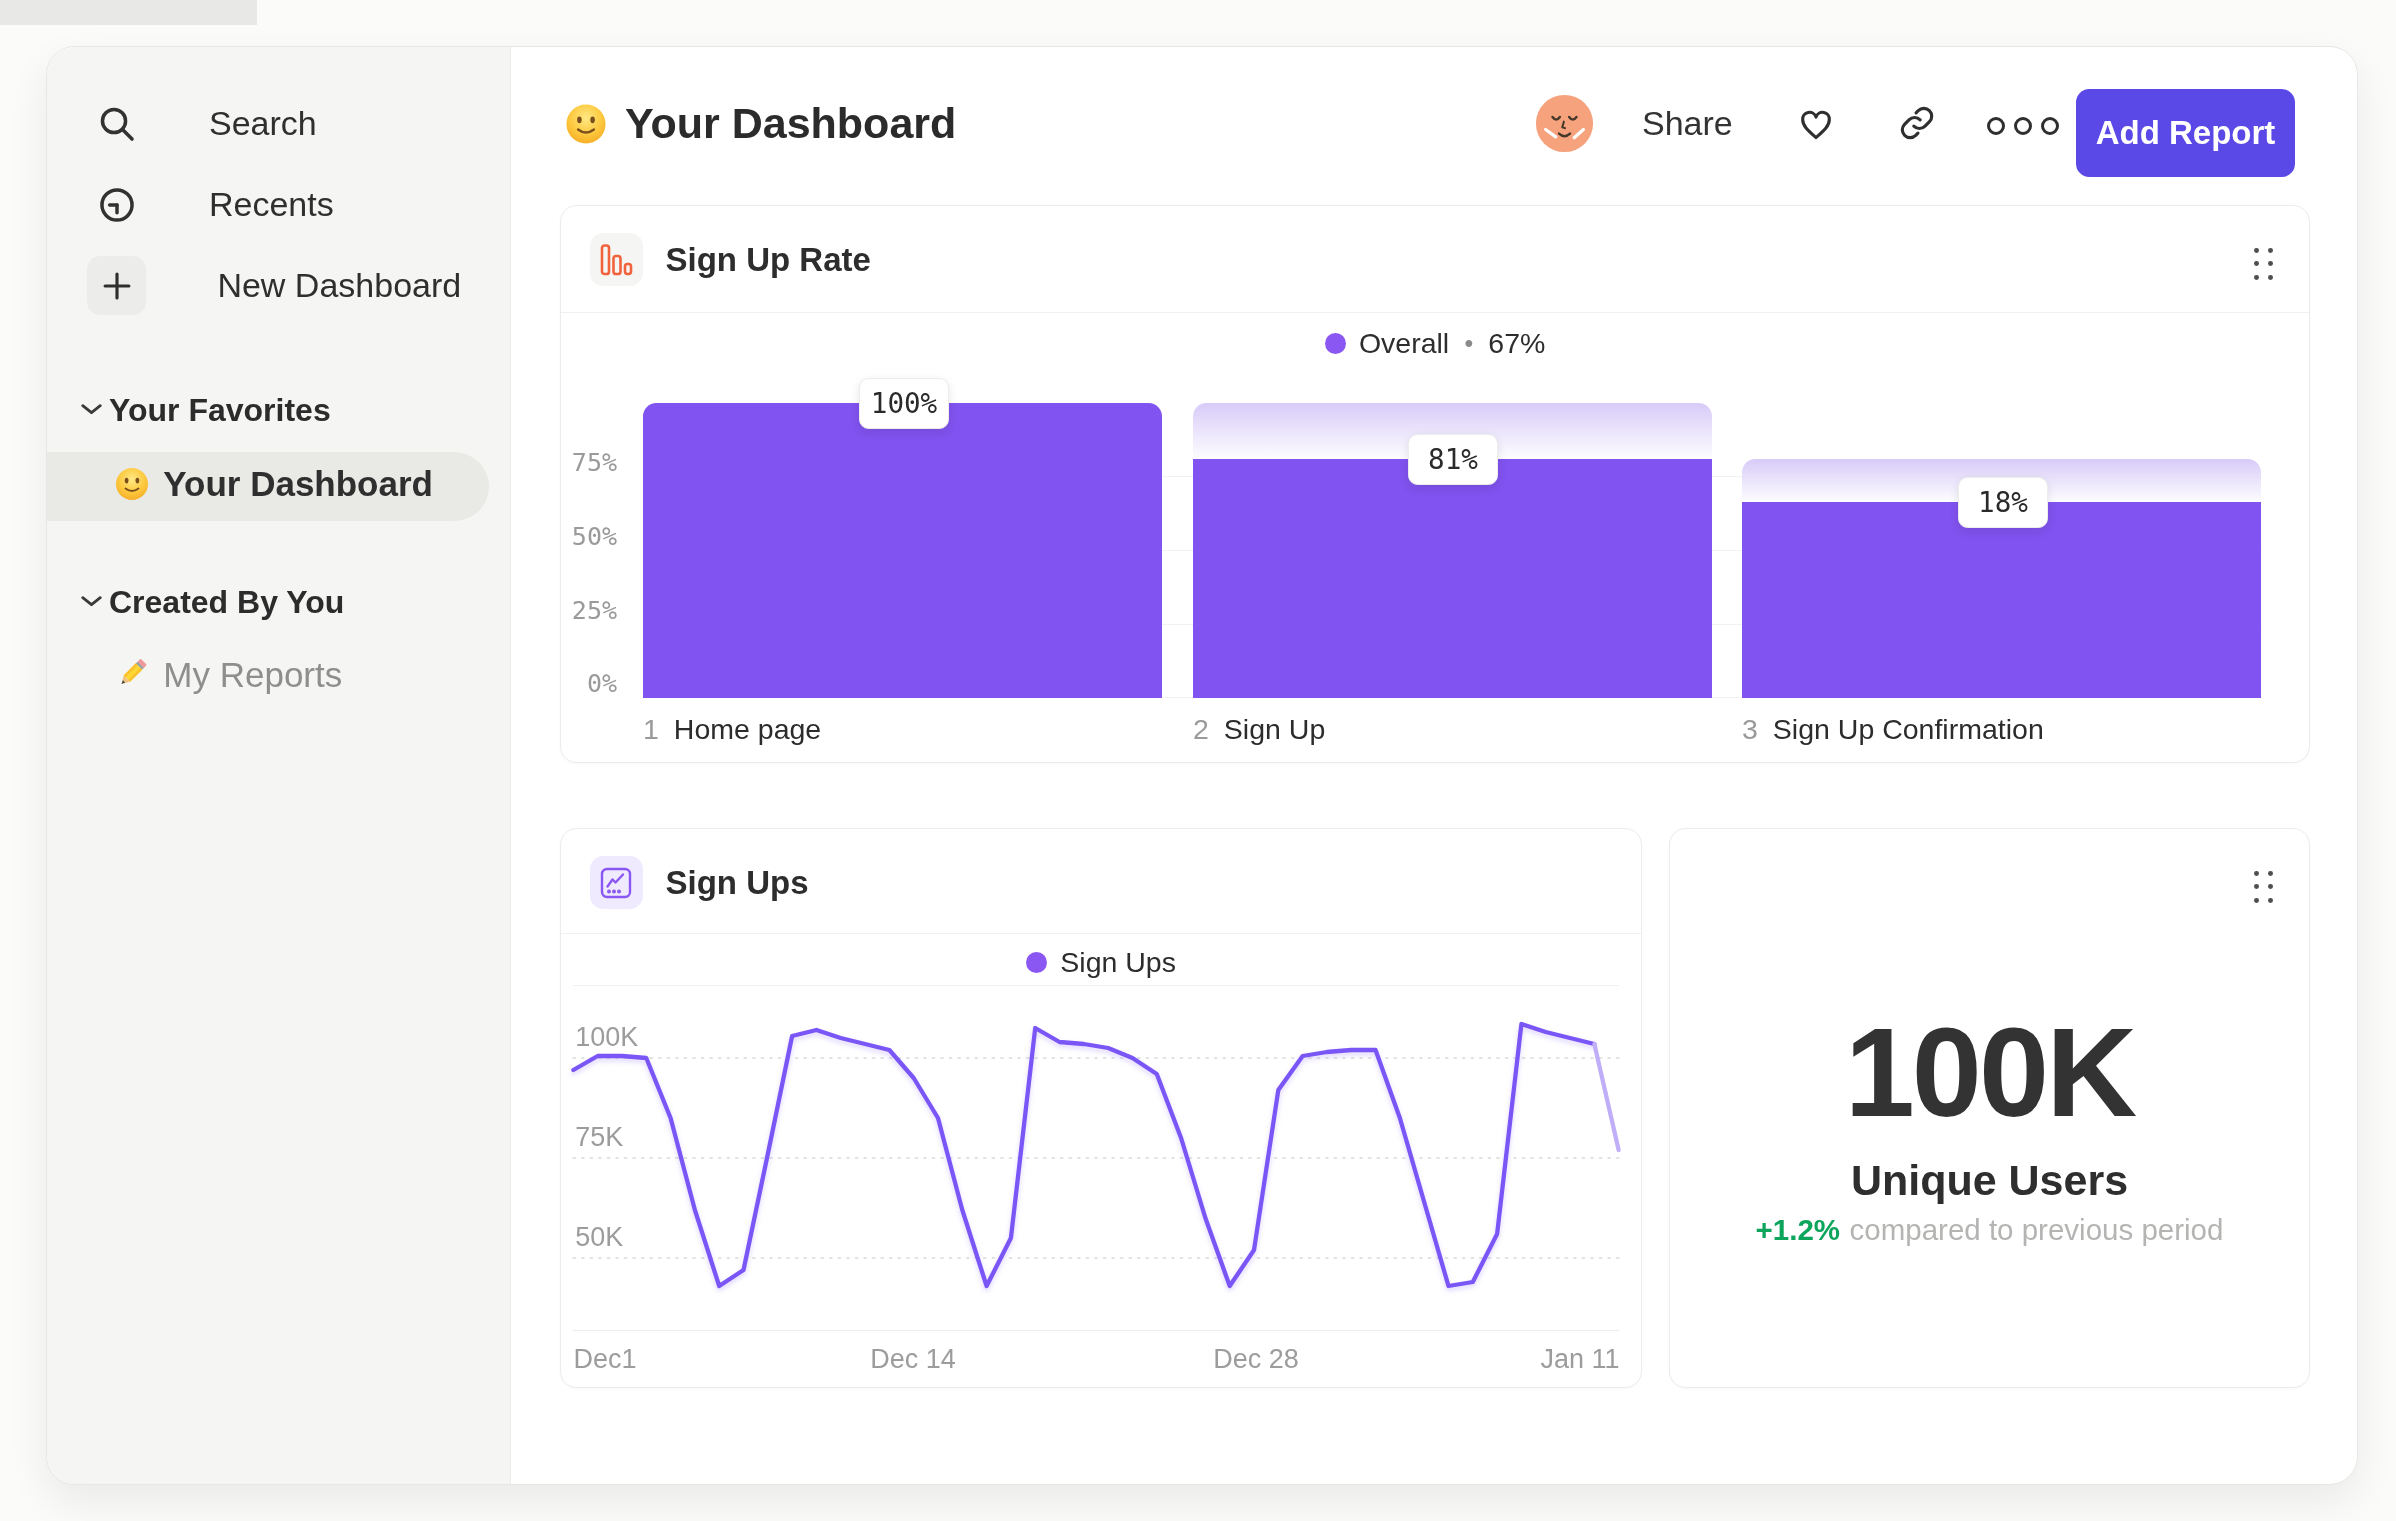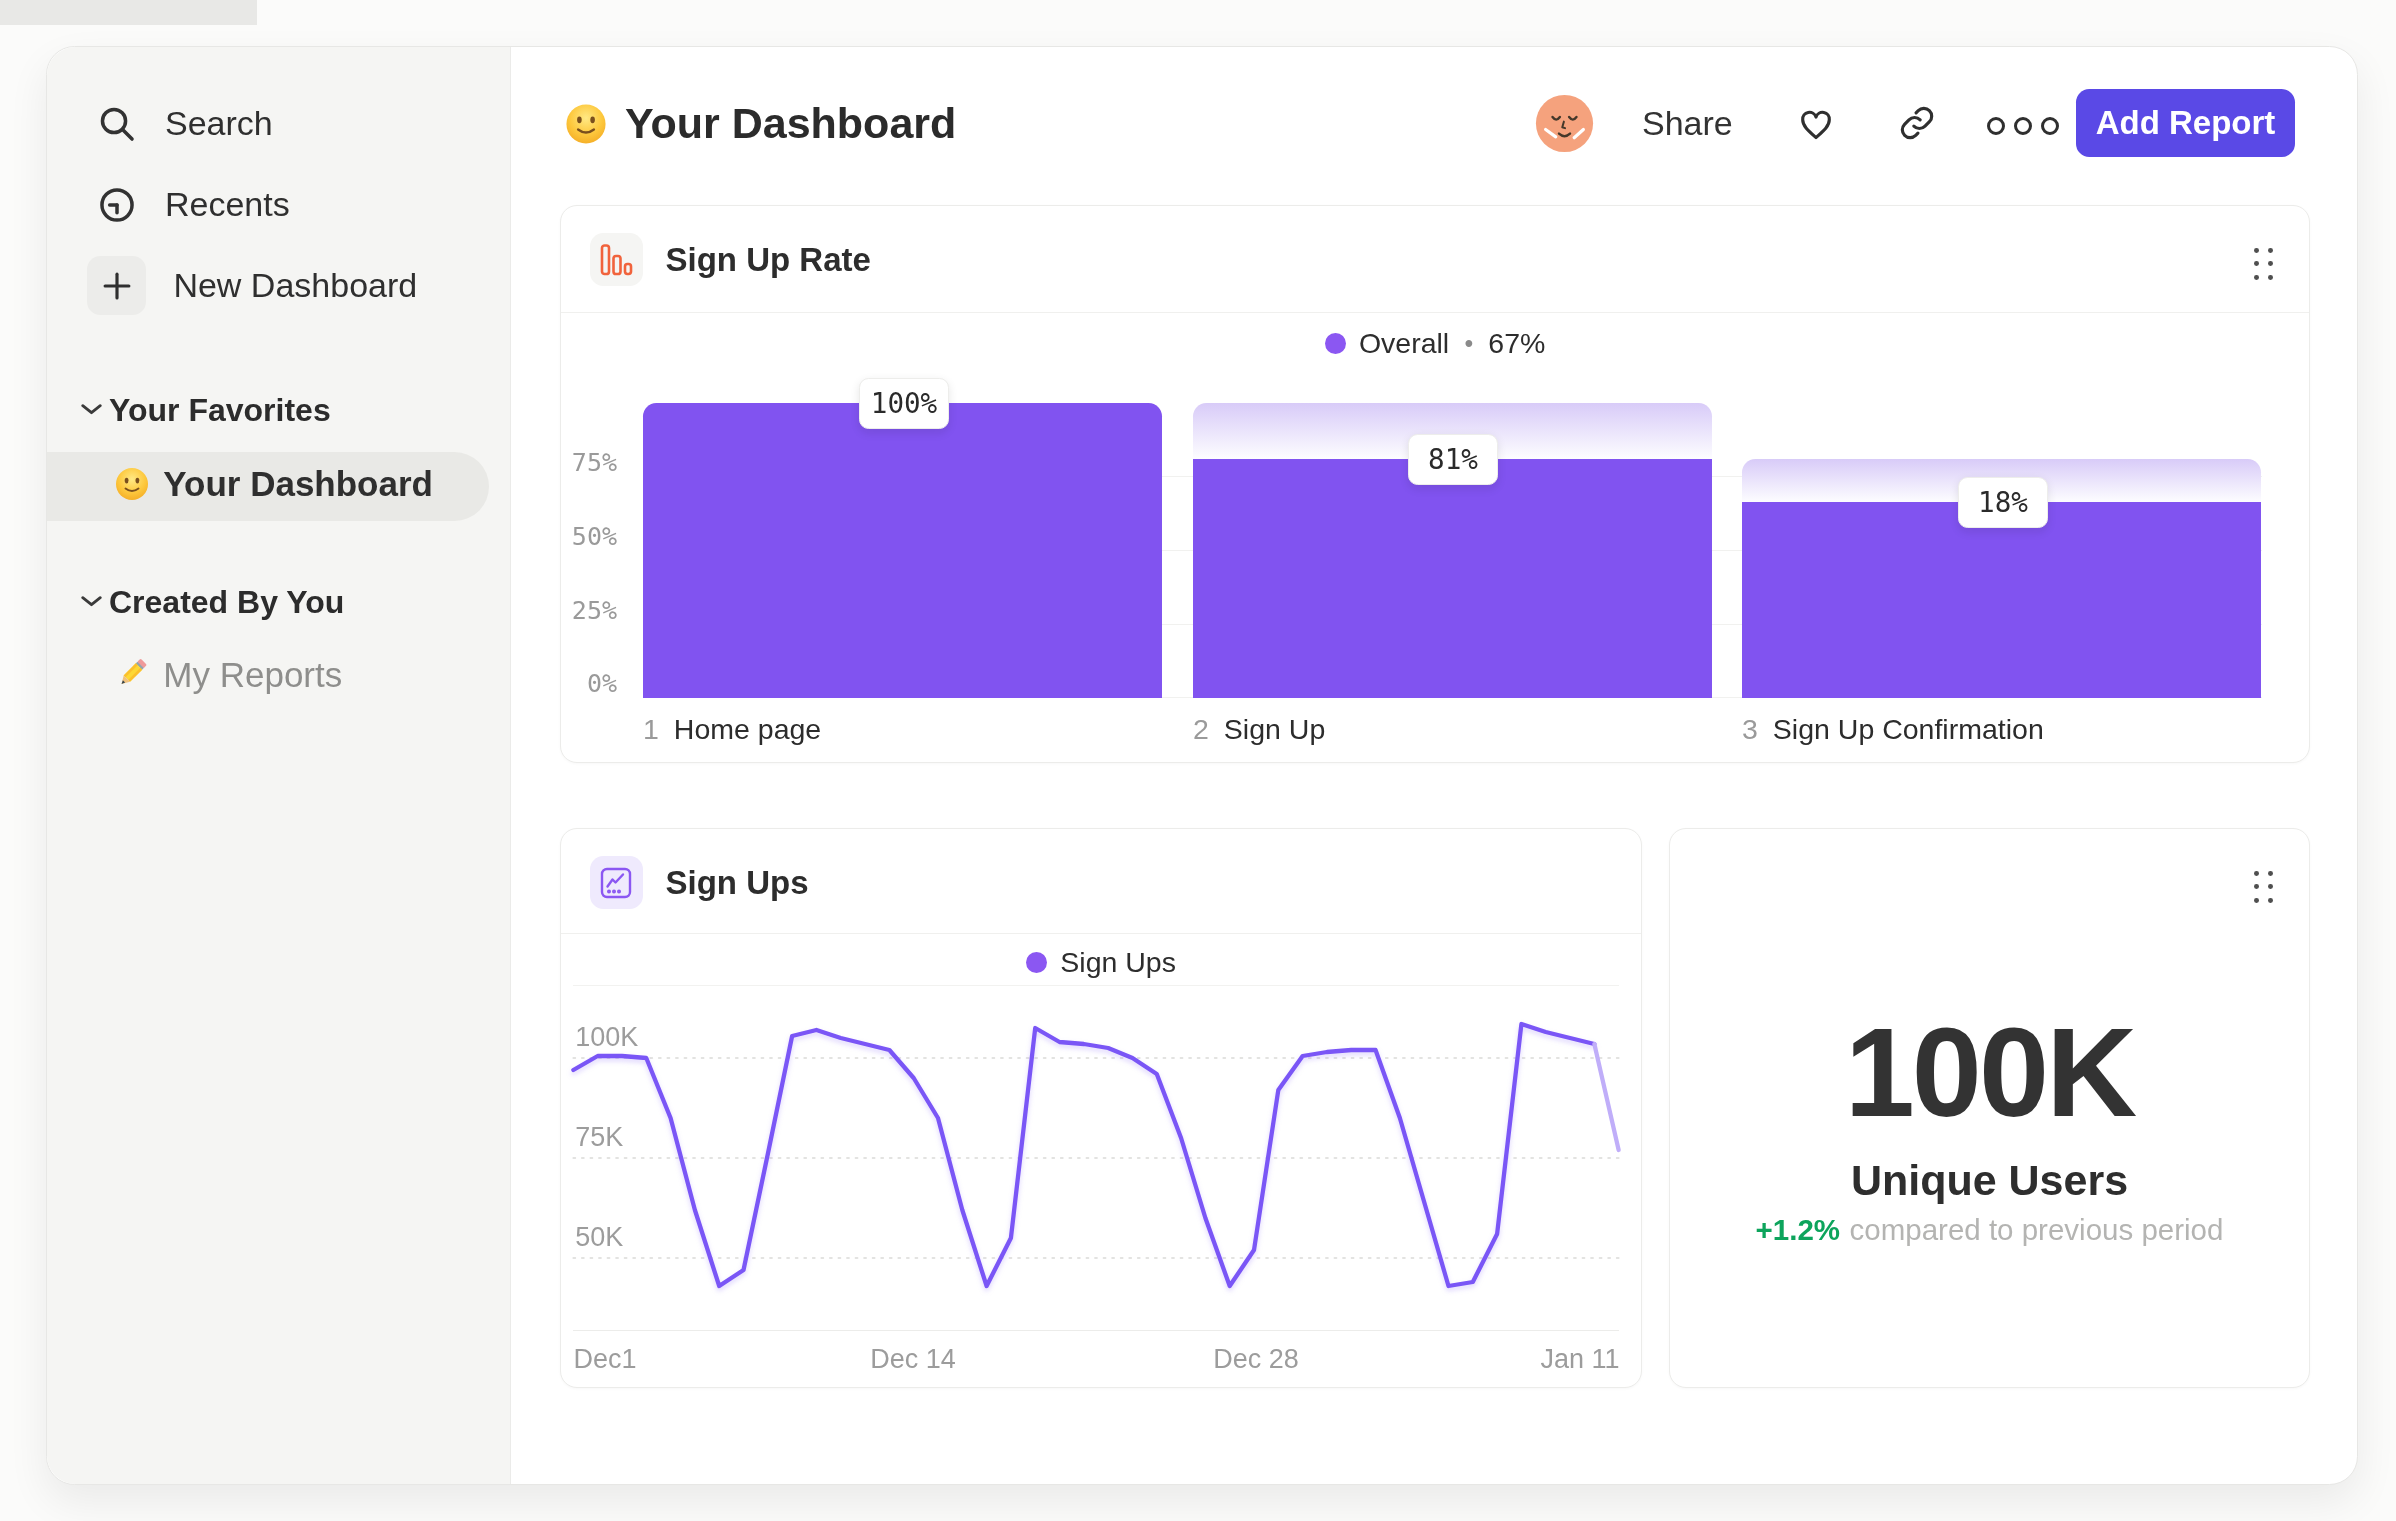--- a/index.html
+++ b/index.html
@@ -17,39 +17,39 @@
   .window{
     left:46px;top:46px;width:2310px;height:1437px;background:#ffffff;
     border:1px solid #e7e7e5;border-radius:28.5px;
     box-shadow:0 17px 42px rgba(20,20,20,.07);
   }
   .sidebar{
     left:0;top:0;width:463px;height:1437px;background:#f5f5f3;
     border-right:1px solid #ebebe9;border-radius:28.5px 0 0 28.5px;
   }
   .nav-row{display:flex;align-items:center;gap:27px;left:49px;height:59px;cursor:pointer;}
-  .nav-row .nav-label{font-size:34px;font-weight:500;color:#2f2f2f;white-space:nowrap;}
+  .nav-row .nav-label{font-size:34px;font-weight:500;color:#2f2f2f;white-space:nowrap;margin-left:44px;}
   .icon-44{width:42px;height:42px;flex:0 0 auto;}
   .plus-box{width:59px;height:59px;background:#ececea;border-radius:13.3px;display:flex;align-items:center;justify-content:center;flex:0 0 auto;margin-left:-8.6px;}
   .section-head{display:flex;align-items:center;gap:7px;left:34px;height:38px;cursor:pointer;}
   .section-label{font-size:32px;font-weight:700;color:#2c2c2c;white-space:nowrap;}
   .active-pill{left:0;top:405px;width:442px;height:69px;background:#e9e9e6;border-radius:0 38px 38px 0;}
   .side-item{display:flex;align-items:center;gap:13.3px;left:67px;height:42px;cursor:pointer;}
   .side-item .side-label{font-size:35px;font-weight:600;color:#2f2f2f;white-space:nowrap;}
   .side-item.dim .side-label{font-weight:500;color:#8e8e8c;}
   .emoji-36{width:36px;height:36px;flex:0 0 auto;}
 
   
   .page-title{display:flex;align-items:center;gap:17px;left:517px;top:47px;height:59px;}
   .page-title .t{font-size:43px;font-weight:700;color:#2b2b2b;white-space:nowrap;}
   .share-label{font-size:34px;font-weight:500;color:#333;line-height:59px;}
   .ellipsis{display:flex;gap:8.6px;align-items:center;}
   .ellipsis i{width:12.4px;height:12.4px;border:3px solid #2f2f2f;border-radius:50%;display:block;}
   .btn-primary{
-    left:2029px;top:42px;width:219px;height:68px;border-radius:13.3px;
+    left:2029px;top:42px;width:219px;height:88px;border-radius:13.3px;
     background:#5a49e6;color:#fff;font-size:33px;font-weight:700;
     display:flex;align-items:center;justify-content:center;cursor:pointer;white-space:nowrap;
   }
 
   
   .card{background:#fff;border:1px solid #ececea;border-radius:17px;box-shadow:0 1px 2.9px rgba(20,20,20,.03);}
   .card-head{position:absolute;left:28.5px;top:27px;display:flex;align-items:center;gap:23px;height:53px;}
   .card-icon{width:53px;height:53px;border-radius:13.3px;display:flex;align-items:center;justify-content:center;flex:0 0 auto;}
   .card-icon.gray{background:#f5f5f3;}
   .card-icon.lav{background:#efeafd;}

